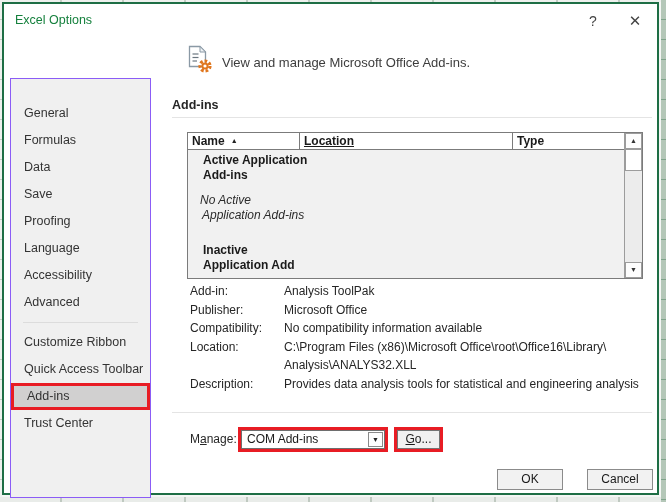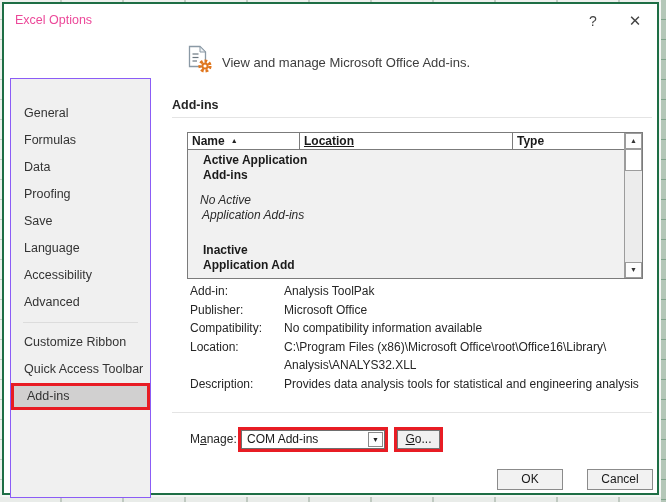--- a/index.html
+++ b/index.html
@@ -15,21 +15,21 @@
   .sheet-right { position:absolute; left:661px; top:0; width:5px; height:502px;
     background:repeating-linear-gradient(to bottom,#b4c7b8 0 19px,#7fa38a 19px 20px); }
   .sheet-top { position:absolute; left:0; top:0; width:666px; height:2px;
     background:repeating-linear-gradient(to right,#eef1ee 0 60px,#c4cec5 60px 62px); }
   .sheet-left { position:absolute; left:0; top:0; width:2px; height:502px;
     background:repeating-linear-gradient(to bottom,#eef1ee 0 19px,#c4cec5 19px 20px); }
 
   .dialog { position:absolute; left:2px; top:2px; width:657px; height:493px;
     background:#ffffff; border:2px solid #1e6e45; }
 
-  .title { position:absolute; left:11px; top:9px; font-size:12.5px; color:#ec4899; }
+  .title { position:absolute; left:11px; top:9px; font-size:12.5px; color:#15803d; }
   .cap-btn { position:absolute; top:6px; width:26px; height:22px; text-align:center;
     line-height:22px; font-size:14px; color:#444; cursor:default; }
   .help-btn { left:576px; }
   .close-btn { left:618px; font-size:15px; }
 
   
   .sidebar { position:absolute; left:6px; top:39px; width:141px; height:420px;
     background:#f0f0f0; border:1px solid #8b5cf6; padding-top:21px;margin-top:35px; }
   .side-item { height:27px; line-height:27px; padding-left:13px; font-size:12.5px;
     color:#333; cursor:default; position:relative; }
@@ -107,29 +107,30 @@
 <div class="dialog">
 
   <div class="title">Excel Options</div>
   <div class="cap-btn help-btn">?</div>
   <div class="cap-btn close-btn">✕</div>
 
   <nav class="sidebar">
     <div class="side-item">General</div>
     <div class="side-item">Formulas</div>
     <div class="side-item">Data</div>
+    <div class="side-item">Save</div>
     <div class="side-item">Proofing</div>
-    <div class="side-item">Save</div>
     <div class="side-item">Language</div>
     <div class="side-item">Accessibility</div>
     <div class="side-item">Advanced</div>
     <div class="side-sep"></div>
     <div class="side-item">Customize Ribbon</div>
     <div class="side-item">Quick Access Toolbar</div>
     <div class="side-item selected">Add-ins</div>
+    <div class="side-item">Trust Center</div>
   </nav>
 
   <svg class="addins-icon" viewBox="0 0 30 30">
     <path d="M4.5 1.5 h10.5 l5.5 5.5 v14.5 h-16 z" fill="#ffffff" stroke="#8a99a5" stroke-width="1.3"></path>
     <path d="M15 1.5 l5.5 5.5 h-5.5 z" fill="#eef2f5" stroke="#8a99a5" stroke-width="1"></path>
     <g stroke="#6a7680" stroke-width="1.2">
       <line x1="7.5" y1="9" x2="13.5" y2="9"></line>
       <line x1="7.5" y1="12.5" x2="13.5" y2="12.5"></line>
       <line x1="7.5" y1="16" x2="12" y2="16"></line>
     </g>

